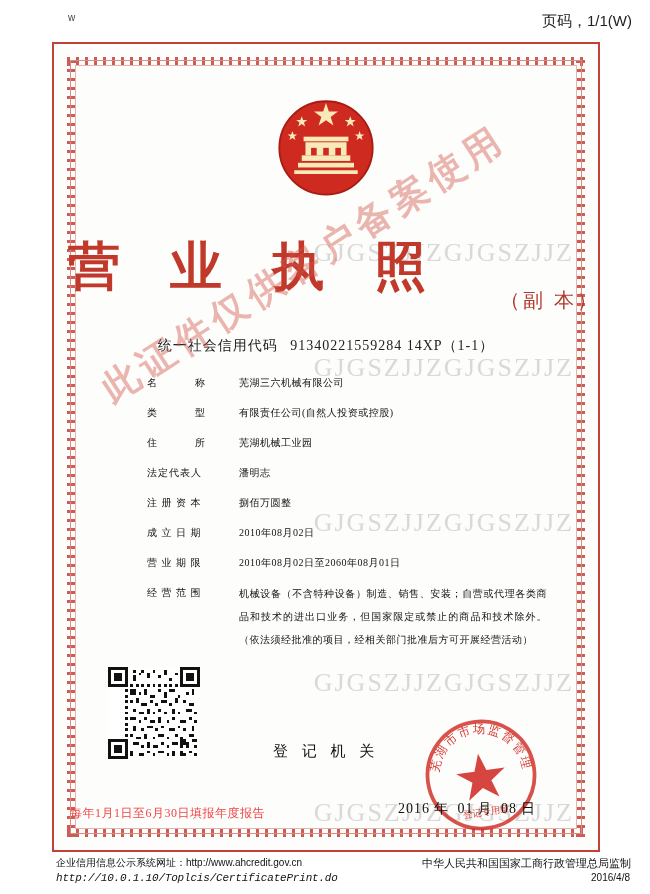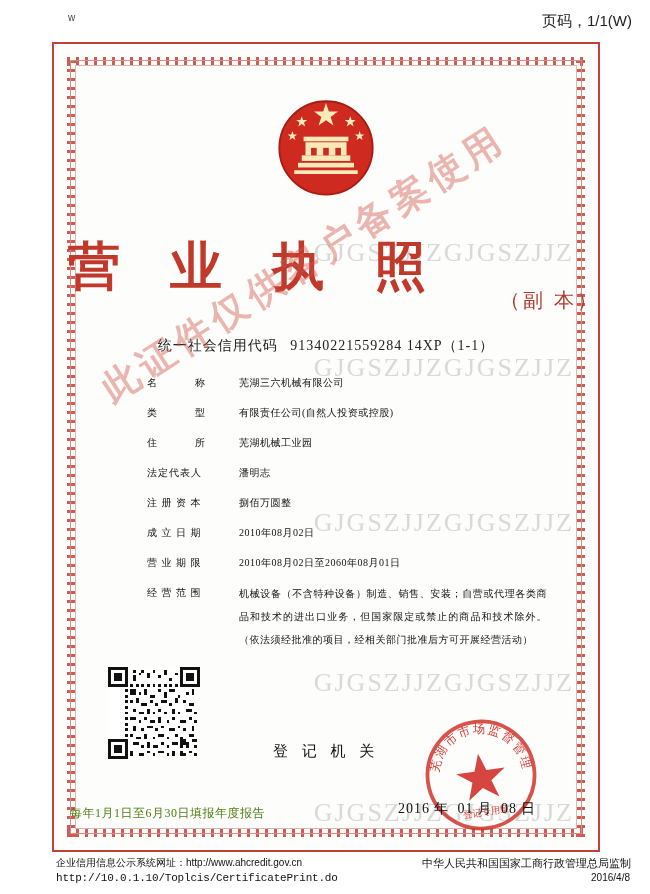--- a/index.html
+++ b/index.html
@@ -232,21 +232,21 @@
     width: 122px;
     height: 122px;
     pointer-events: none;
   }
 
   .annual-note {
     position: absolute;
     left: 18px;
     bottom: 30px;
     font-size: 12px;
-    color: #4d7c0f;
+    color: #ef4444;
     letter-spacing: 0.5px;
   }
 
   
   .footer {
     position: absolute;
     left: 0;
     top: 856px;
     width: 650px;
     font-size: 11px;
@@ -268,20 +268,21 @@
     font-size: 11px;
   }
   .footer .f-url {
     position: absolute;
     left: 56px;
     top: 16px;
     font-size: 11px;
     color: #111;
     font-family: "Liberation Mono", monospace;
     letter-spacing: -0.2px;
+    font-style: italic;
   }
 </style>
 </head>
 <body>
 
 <div class="print-head">
   <div class="left">w</div>
   <div class="right">页码，1/1(W)</div>
 </div>
 

